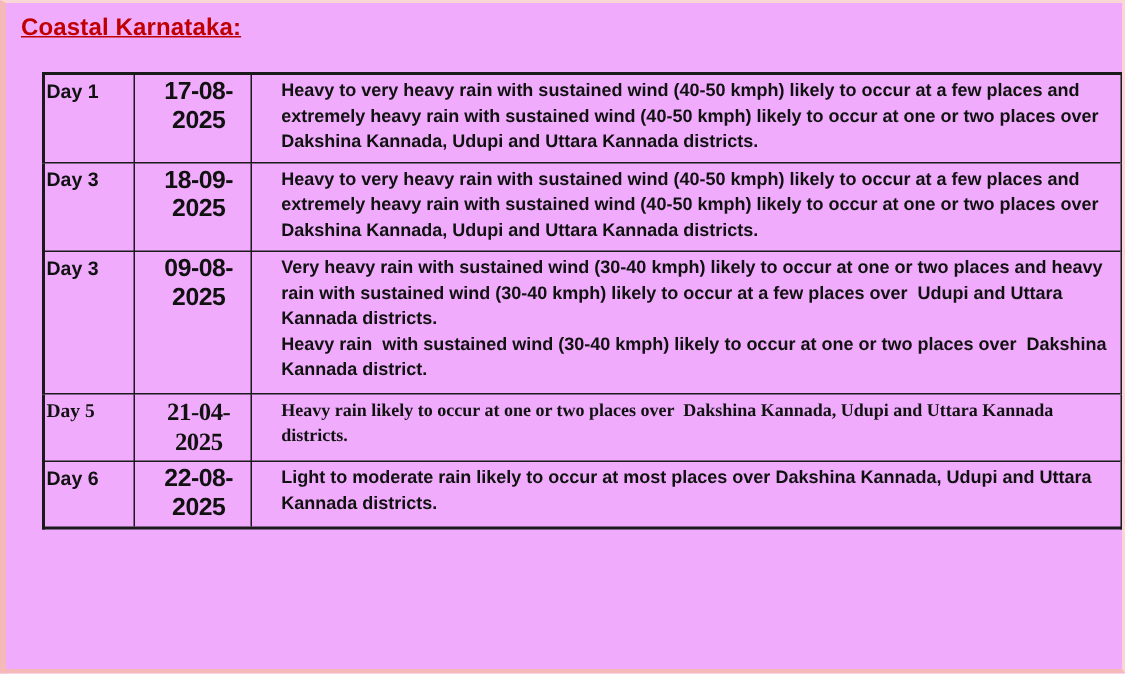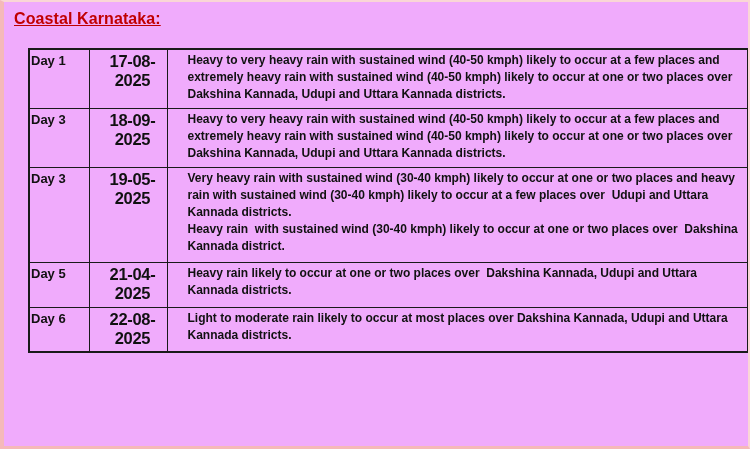--- a/index.html
+++ b/index.html
@@ -64,21 +64,21 @@
   }
   td.desc {
     font-size: 12px;
     line-height: 17px;
     padding: 2px 6px 2px 20px;
     white-space: pre-wrap;
   }
   tr.r1 td, tr.r2 td { height: 59px; }
   tr.r3 td { height: 95px; }
   tr.r4 td { height: 46px; }
-  tr.r5 td { height: 45px; }
+  tr.r5 td { height: 45px; font-family: Liberation Serif, serif; }
   tr.r6 td { height: 45px; }
 </style>
 </head>
 <body>
 
 <div class="page">
   <div class="title">Coastal Karnataka:</div>
 
   <table class="forecast">
     <tbody>
@@ -87,21 +87,21 @@
         <td class="date">17-08-2025</td>
         <td class="desc">Heavy to very heavy rain with sustained wind (40-50 kmph) likely to occur at a few places and extremely heavy rain with sustained wind (40-50 kmph) likely to occur at one or two places over  Dakshina Kannada, Udupi and Uttara Kannada districts.</td>
       </tr>
       <tr class="r2">
         <td class="day">Day 3</td>
         <td class="date">18-09-2025</td>
         <td class="desc">Heavy to very heavy rain with sustained wind (40-50 kmph) likely to occur at a few places and extremely heavy rain with sustained wind (40-50 kmph) likely to occur at one or two places over  Dakshina Kannada, Udupi and Uttara Kannada districts.</td>
       </tr>
       <tr class="r3">
         <td class="day">Day 3</td>
-        <td class="date">19-05-2025</td>
+        <td class="date">09-08-2025</td>
         <td class="desc">Very heavy rain with sustained wind (30-40 kmph) likely to occur at one or two places and heavy rain with sustained wind (30-40 kmph) likely to occur at a few places over  Udupi and Uttara Kannada districts.
 Heavy rain  with sustained wind (30-40 kmph) likely to occur at one or two places over  Dakshina Kannada district.</td>
       </tr>
       <tr class="r5">
         <td class="day">Day 5</td>
         <td class="date">21-04-2025</td>
         <td class="desc">Heavy rain likely to occur at one or two places over  Dakshina Kannada, Udupi and Uttara Kannada districts.</td>
       </tr>
       <tr class="r6">
         <td class="day">Day 6</td>

